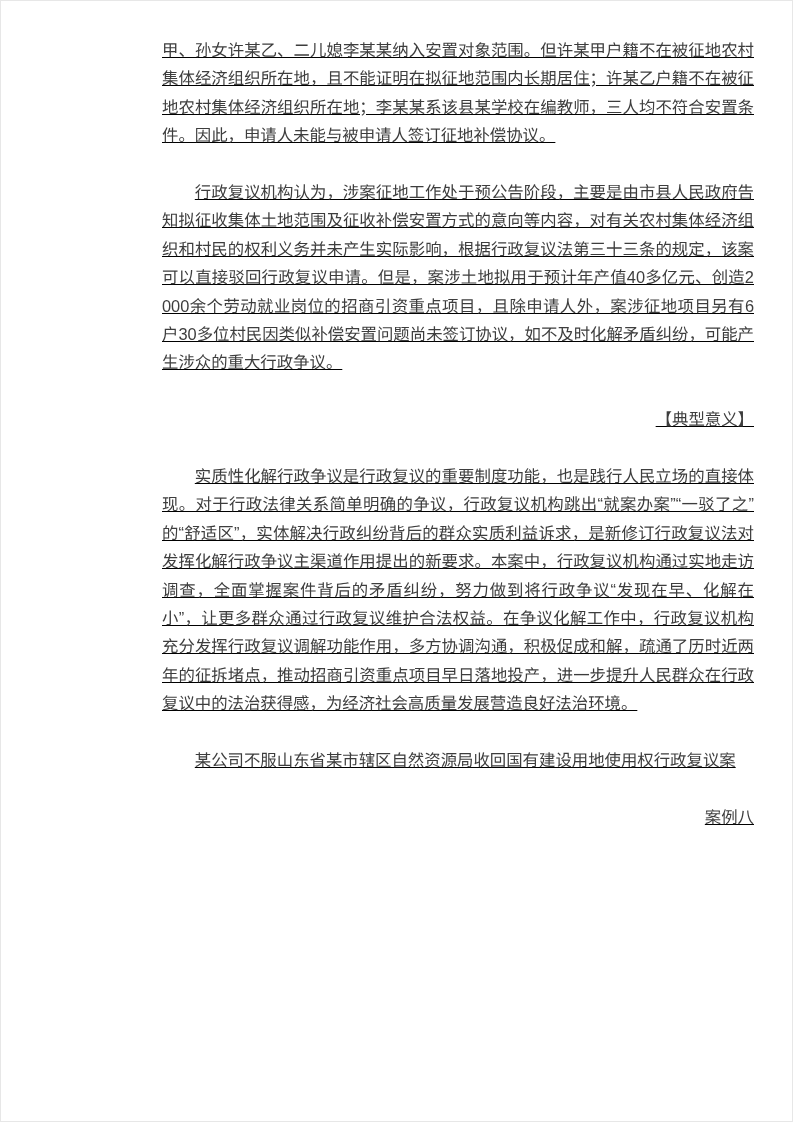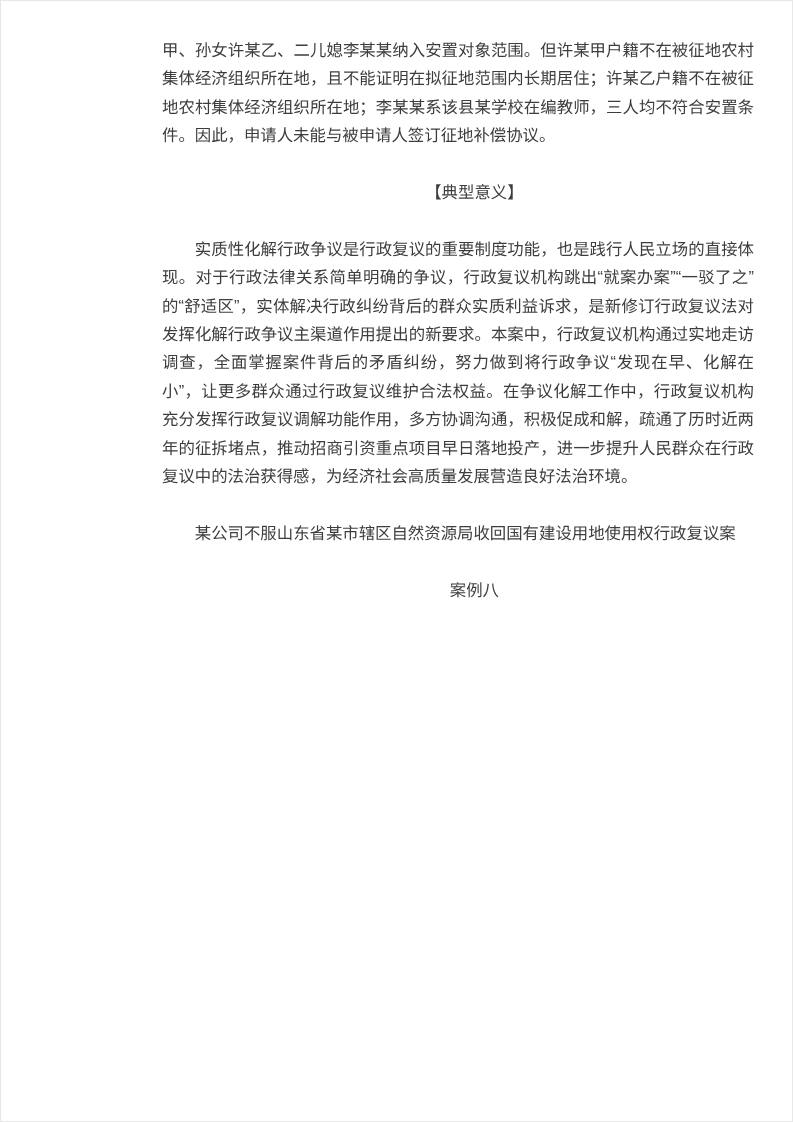--- a/index.html
+++ b/index.html
@@ -15,41 +15,43 @@
     background: #ffffff;
     border: 1px solid #e7e7e7;
     overflow: hidden;
   }
   .content {
     box-sizing: border-box;
     position: absolute;
     top: 35px;
     left: 161px;
     width: 592px;
+    text-decoration: underline;
   }
   .content p {
     margin: 0 0 28.4px 0;
     font-family: "Liberation Sans", "DejaVu Sans", sans-serif;
     font-size: 16.4px;
     line-height: 28.4px;
     color: #3d3d3d;
     text-align: justify;
     word-break: break-all;
   }
   .content p.indent {
     text-indent: 2em;
   }
   .content p.heading {
-    text-align: center;
+    text-align: right;
   }
 </style>
 </head>
 <body>
 
 <div class="page">
   <div class="content">
       <p class="">甲、孙女许某乙、二儿媳李某某纳入安置对象范围。但许某甲户籍不在被征地农村集体经济组织所在地，且不能证明在拟征地范围内长期居住；许某乙户籍不在被征地农村集体经济组织所在地；李某某系该县某学校在编教师，三人均不符合安置条件。因此，申请人未能与被申请人签订征地补偿协议。</p>
+      <p class="indent ">行政复议机构认为，涉案征地工作处于预公告阶段，主要是由市县人民政府告知拟征收集体土地范围及征收补偿安置方式的意向等内容，对有关农村集体经济组织和村民的权利义务并未产生实际影响，根据行政复议法第三十三条的规定，该案可以直接驳回行政复议申请。但是，案涉土地拟用于预计年产值40多亿元、创造2000余个劳动就业岗位的招商引资重点项目，且除申请人外，案涉征地项目另有6户30多位村民因类似补偿安置问题尚未签订协议，如不及时化解矛盾纠纷，可能产生涉众的重大行政争议。</p>
       <p class="indent heading">【典型意义】</p>
       <p class="indent ">实质性化解行政争议是行政复议的重要制度功能，也是践行人民立场的直接体现。对于行政法律关系简单明确的争议，行政复议机构跳出“就案办案”“一驳了之”的“舒适区”，实体解决行政纠纷背后的群众实质利益诉求，是新修订行政复议法对发挥化解行政争议主渠道作用提出的新要求。本案中，行政复议机构通过实地走访调查，全面掌握案件背后的矛盾纠纷，努力做到将行政争议“发现在早、化解在小”，让更多群众通过行政复议维护合法权益。在争议化解工作中，行政复议机构充分发挥行政复议调解功能作用，多方协调沟通，积极促成和解，疏通了历时近两年的征拆堵点，推动招商引资重点项目早日落地投产，进一步提升人民群众在行政复议中的法治获得感，为经济社会高质量发展营造良好法治环境。</p>
       <p class="indent ">某公司不服山东省某市辖区自然资源局收回国有建设用地使用权行政复议案</p>
       <p class="indent heading">案例八</p>
     </div>
 </div>
 
 </body></html>

